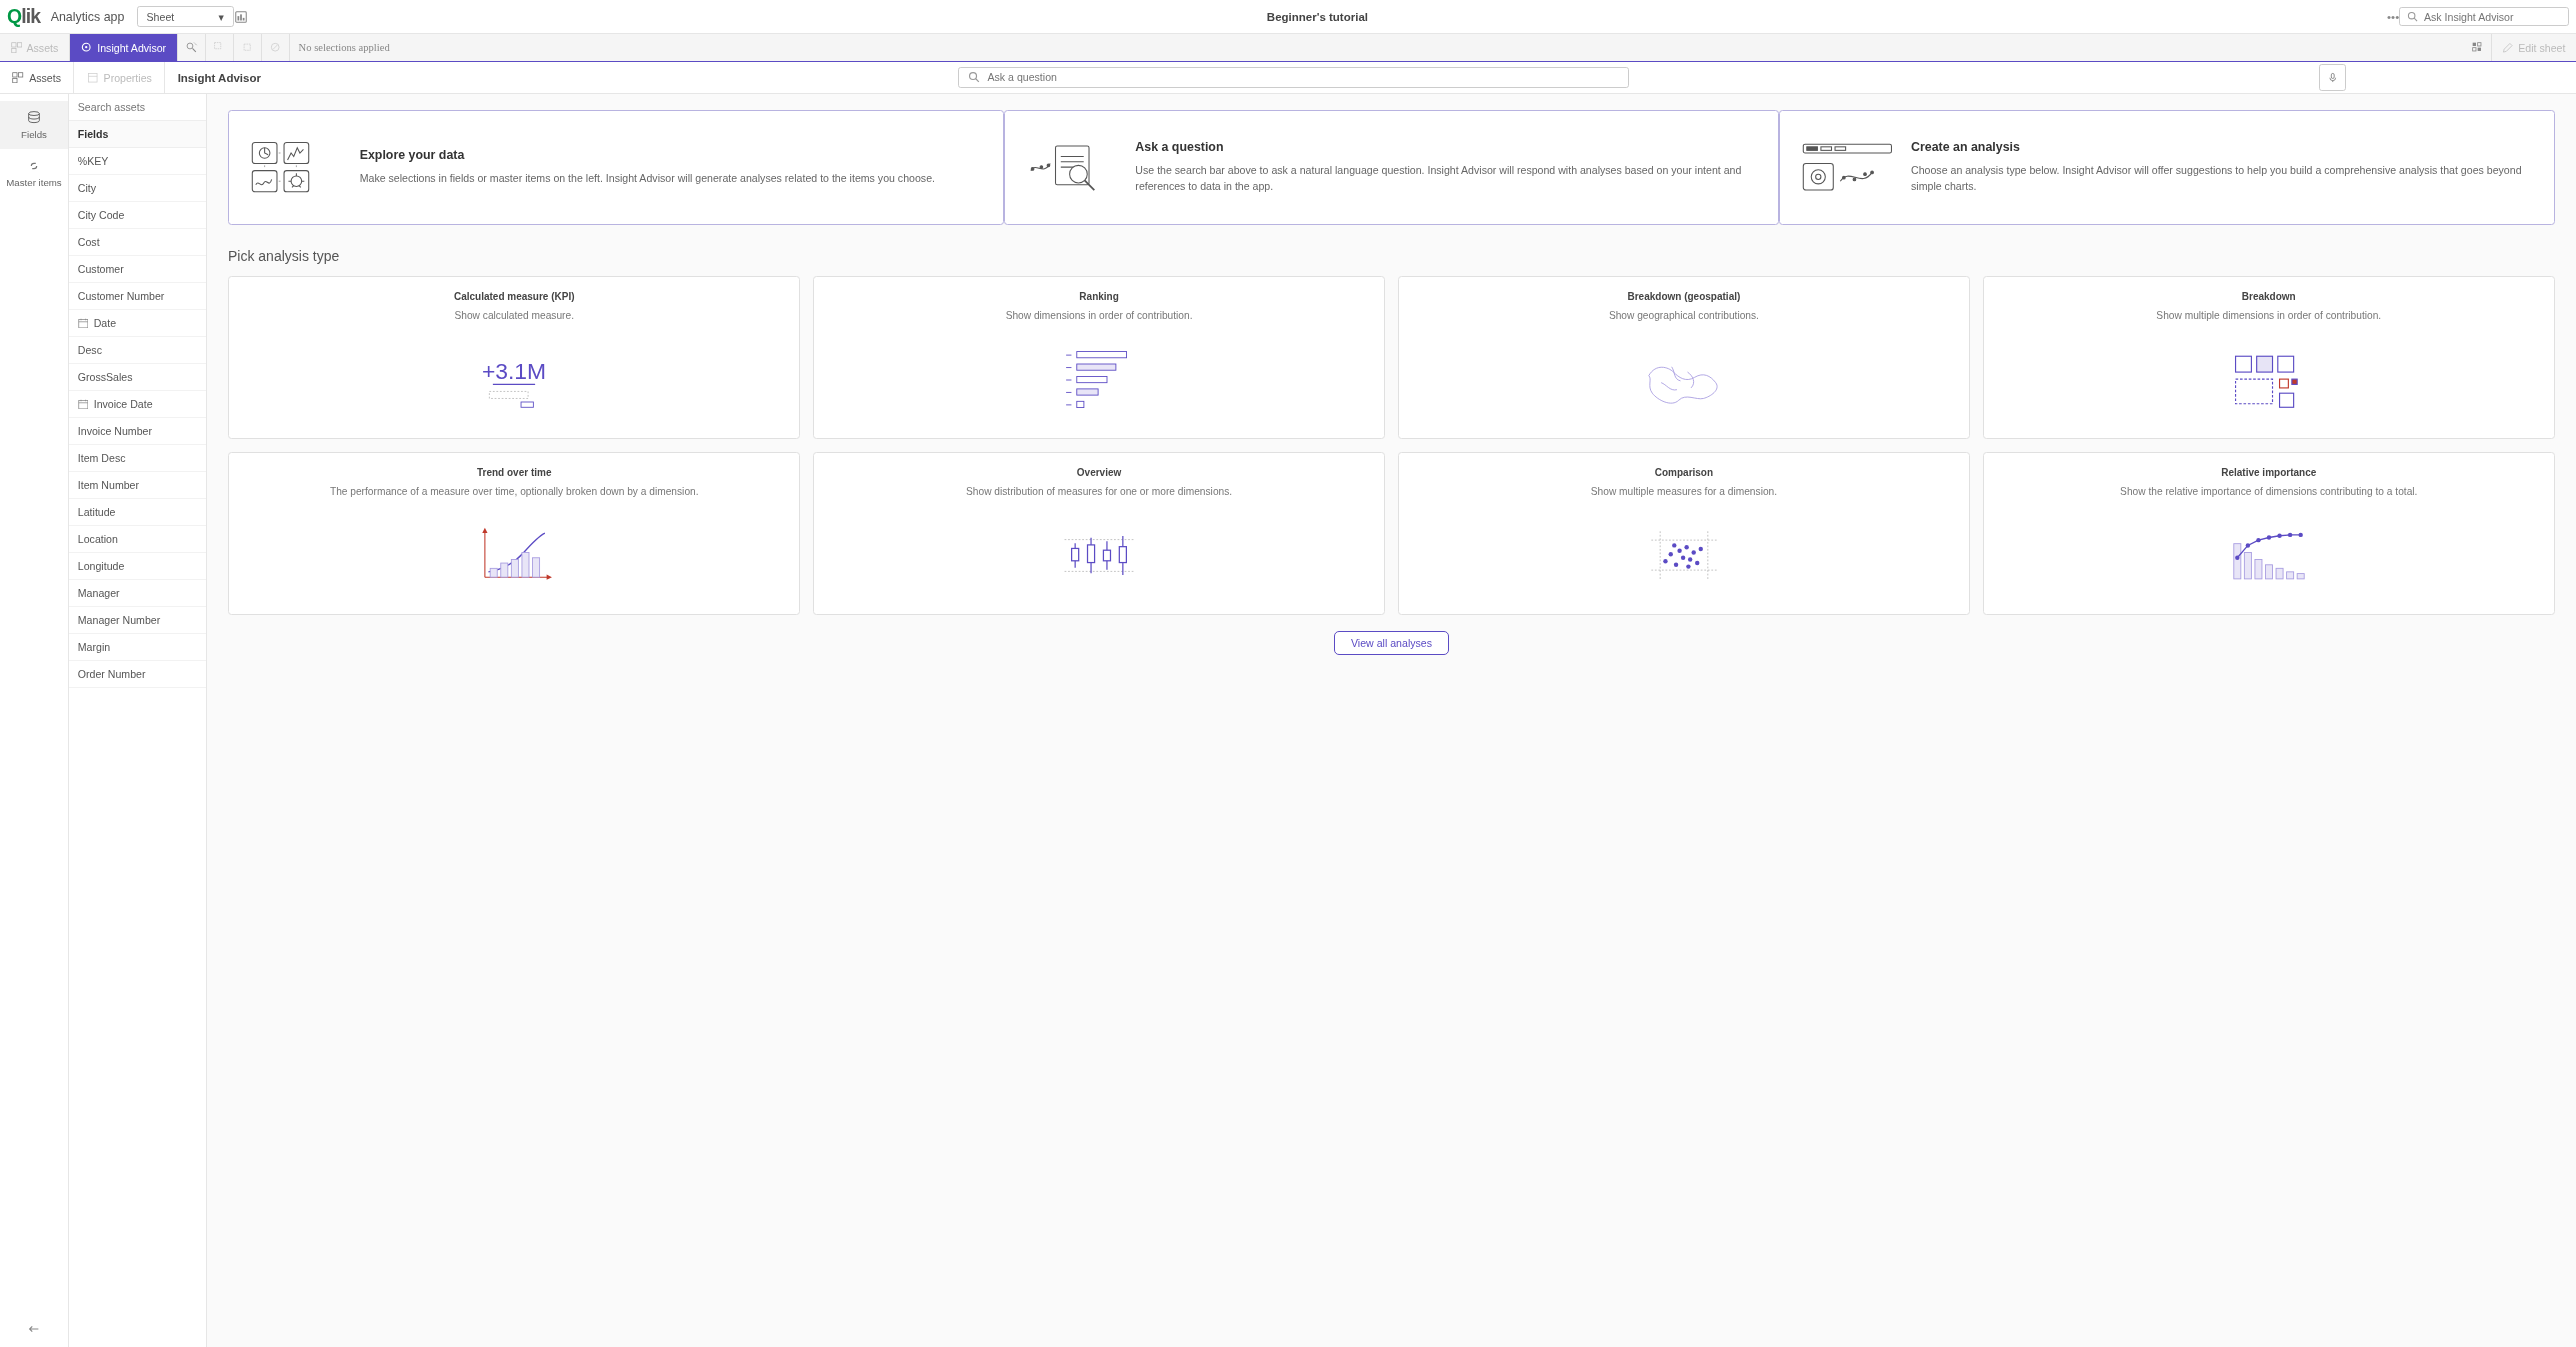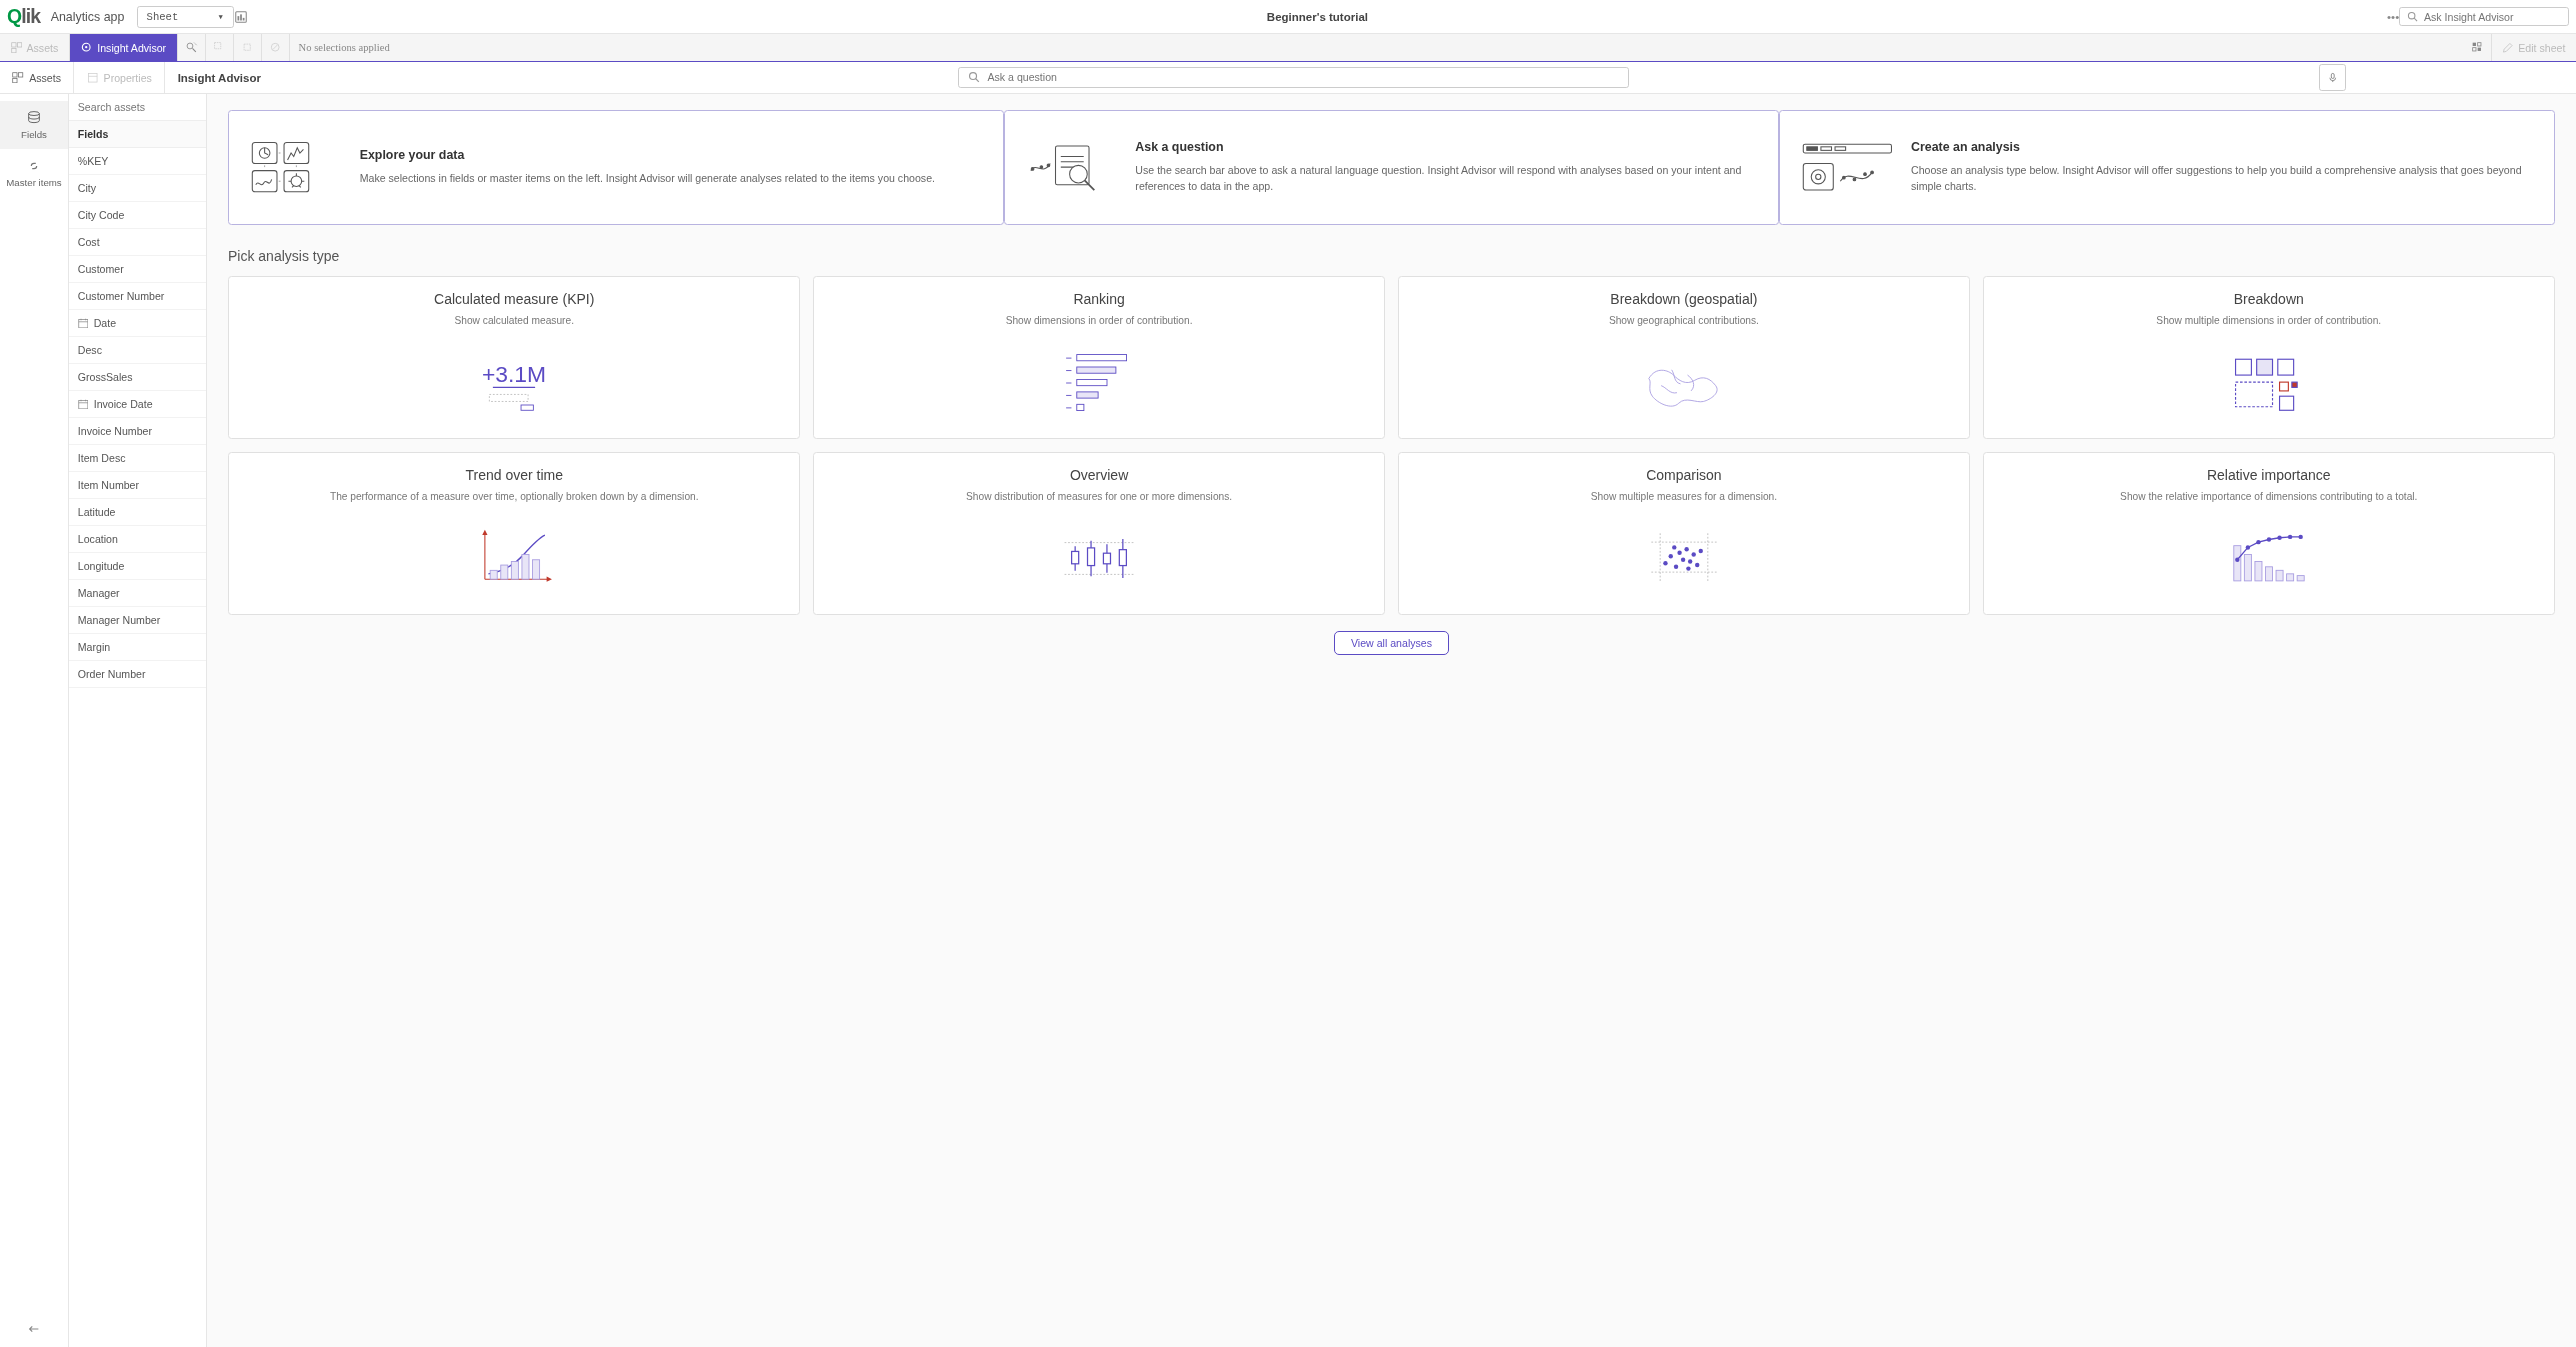--- a/index.html
+++ b/index.html
@@ -4,21 +4,21 @@
 <style>
 * { box-sizing: border-box; margin: 0; padding: 0; }
 body { font-family: -apple-system, BlinkMacSystemFont, "Segoe UI", Arial, sans-serif; font-size: 11.5px; color: #333; background: #fff; overflow: hidden; }
 .app { display: flex; flex-direction: column; height: 100vh; }
 
 
 .header { display: flex; align-items: center; height: 34px; border-bottom: 0.9px solid #e6e6e6; padding: 0 7px; }
 .logo { font-size: 19.4px; font-weight: 600; color: #595959; letter-spacing: -0.9px; margin-right: 10.6px; }
 .logo .q { color: #009845; }
 .app-name { font-size: 12.4px; color: #555; margin-right: 12.4px; }
-.sheet-dropdown { display: flex; align-items: center; border: 0.9px solid #ccc; border-radius: 2.7px; padding: 3.5px 8.8px; font-size: 10.6px; color: #555; cursor: pointer; min-width: 97px; justify-content: space-between; font-family: Liberation Mono, monospace; }
+.sheet-dropdown { display: flex; align-items: center; border: 0.9px solid #ccc; border-radius: 2.7px; padding: 3.5px 8.8px; font-size: 10.6px; color: #555; cursor: pointer; min-width: 97px; justify-content: space-between; }
 .header-center { flex: 1; display: flex; justify-content: space-between; align-items: center; gap: 7px; }
 .tutorial-label { font-size: 11.5px; font-weight: 600; color: #444; }
 .header-right { display: flex; align-items: center; }
 .search-insight { display: flex; align-items: center; border: 0.9px solid #ccc; border-radius: 2.7px; padding: 2.7px 7px; min-width: 133px; }
 .search-insight input { border: none; outline: none; font-size: 10.6px; color: #999; width: 100%; }
 
 
 .toolbar { display: flex; align-items: center; height: 28px; background: #f5f5f5; border-bottom: 1.8px solid #5b4bc4; }
 .tb-btn { display: flex; align-items: center; gap: 4.4px; padding: 0 10.6px; height: 100%; font-size: 10.6px; color: #888; border-right: 0.9px solid #e0e0e0; }
 .tb-btn.disabled { color: #bbb; }
@@ -57,21 +57,21 @@
 .intro-card { flex: 1; border: 0.9px solid #b8b3e0; border-radius: 3.5px; background: #fff; padding: 16px 17.7px; display: flex; gap: 16px; align-items: center; min-height: 115px; }
 .intro-icon { width: 97px; height: 64px; flex-shrink: 0; display: flex; align-items: center; justify-content: center; }
 .intro-text h3 { font-size: 12.4px; font-weight: 600; color: #333; margin-bottom: 8.8px; }
 .intro-text p { font-size: 10.6px; color: #666; line-height: 1.5; }
 
 .section-title { font-size: 14px; color: #555; margin-bottom: 12.4px; }
 
 
 .analysis-grid { display: grid; grid-template-columns: repeat(4, 1fr); gap: 12.4px; }
 .analysis-card { border: 0.9px solid #e0e0e0; border-radius: 3.5px; background: #fff; padding: 14px 12.4px; display: flex; flex-direction: column; align-items: center; min-height: 163px; cursor: pointer; }
-.analysis-card h4 { font-size: 14px; font-weight: 400; color: #444; margin-bottom: 7px; text-align: left; }
+.analysis-card h4 { font-size: 10px; font-weight: 700; color: #444; margin-bottom: 7px; text-align: left; }
 .analysis-card p { font-size: 10.2px; color: #777; text-align: center; line-height: 1.4; margin-bottom: 12.4px; }
 .analysis-viz { flex: 1; display: flex; align-items: center; justify-content: center; width: 100%; }
 
 .view-all-row { display: flex; justify-content: center; margin-top: 16px; margin-bottom: 8.8px; }
 .view-all-btn { border: 0.9px solid #5b4bc4; color: #5b4bc4; background: #fff; border-radius: 5px; padding: 5.3px 16px; font-size: 10.6px; cursor: pointer; }
 svg { display: block; }
 </style>
 </head>
 <body>
 

